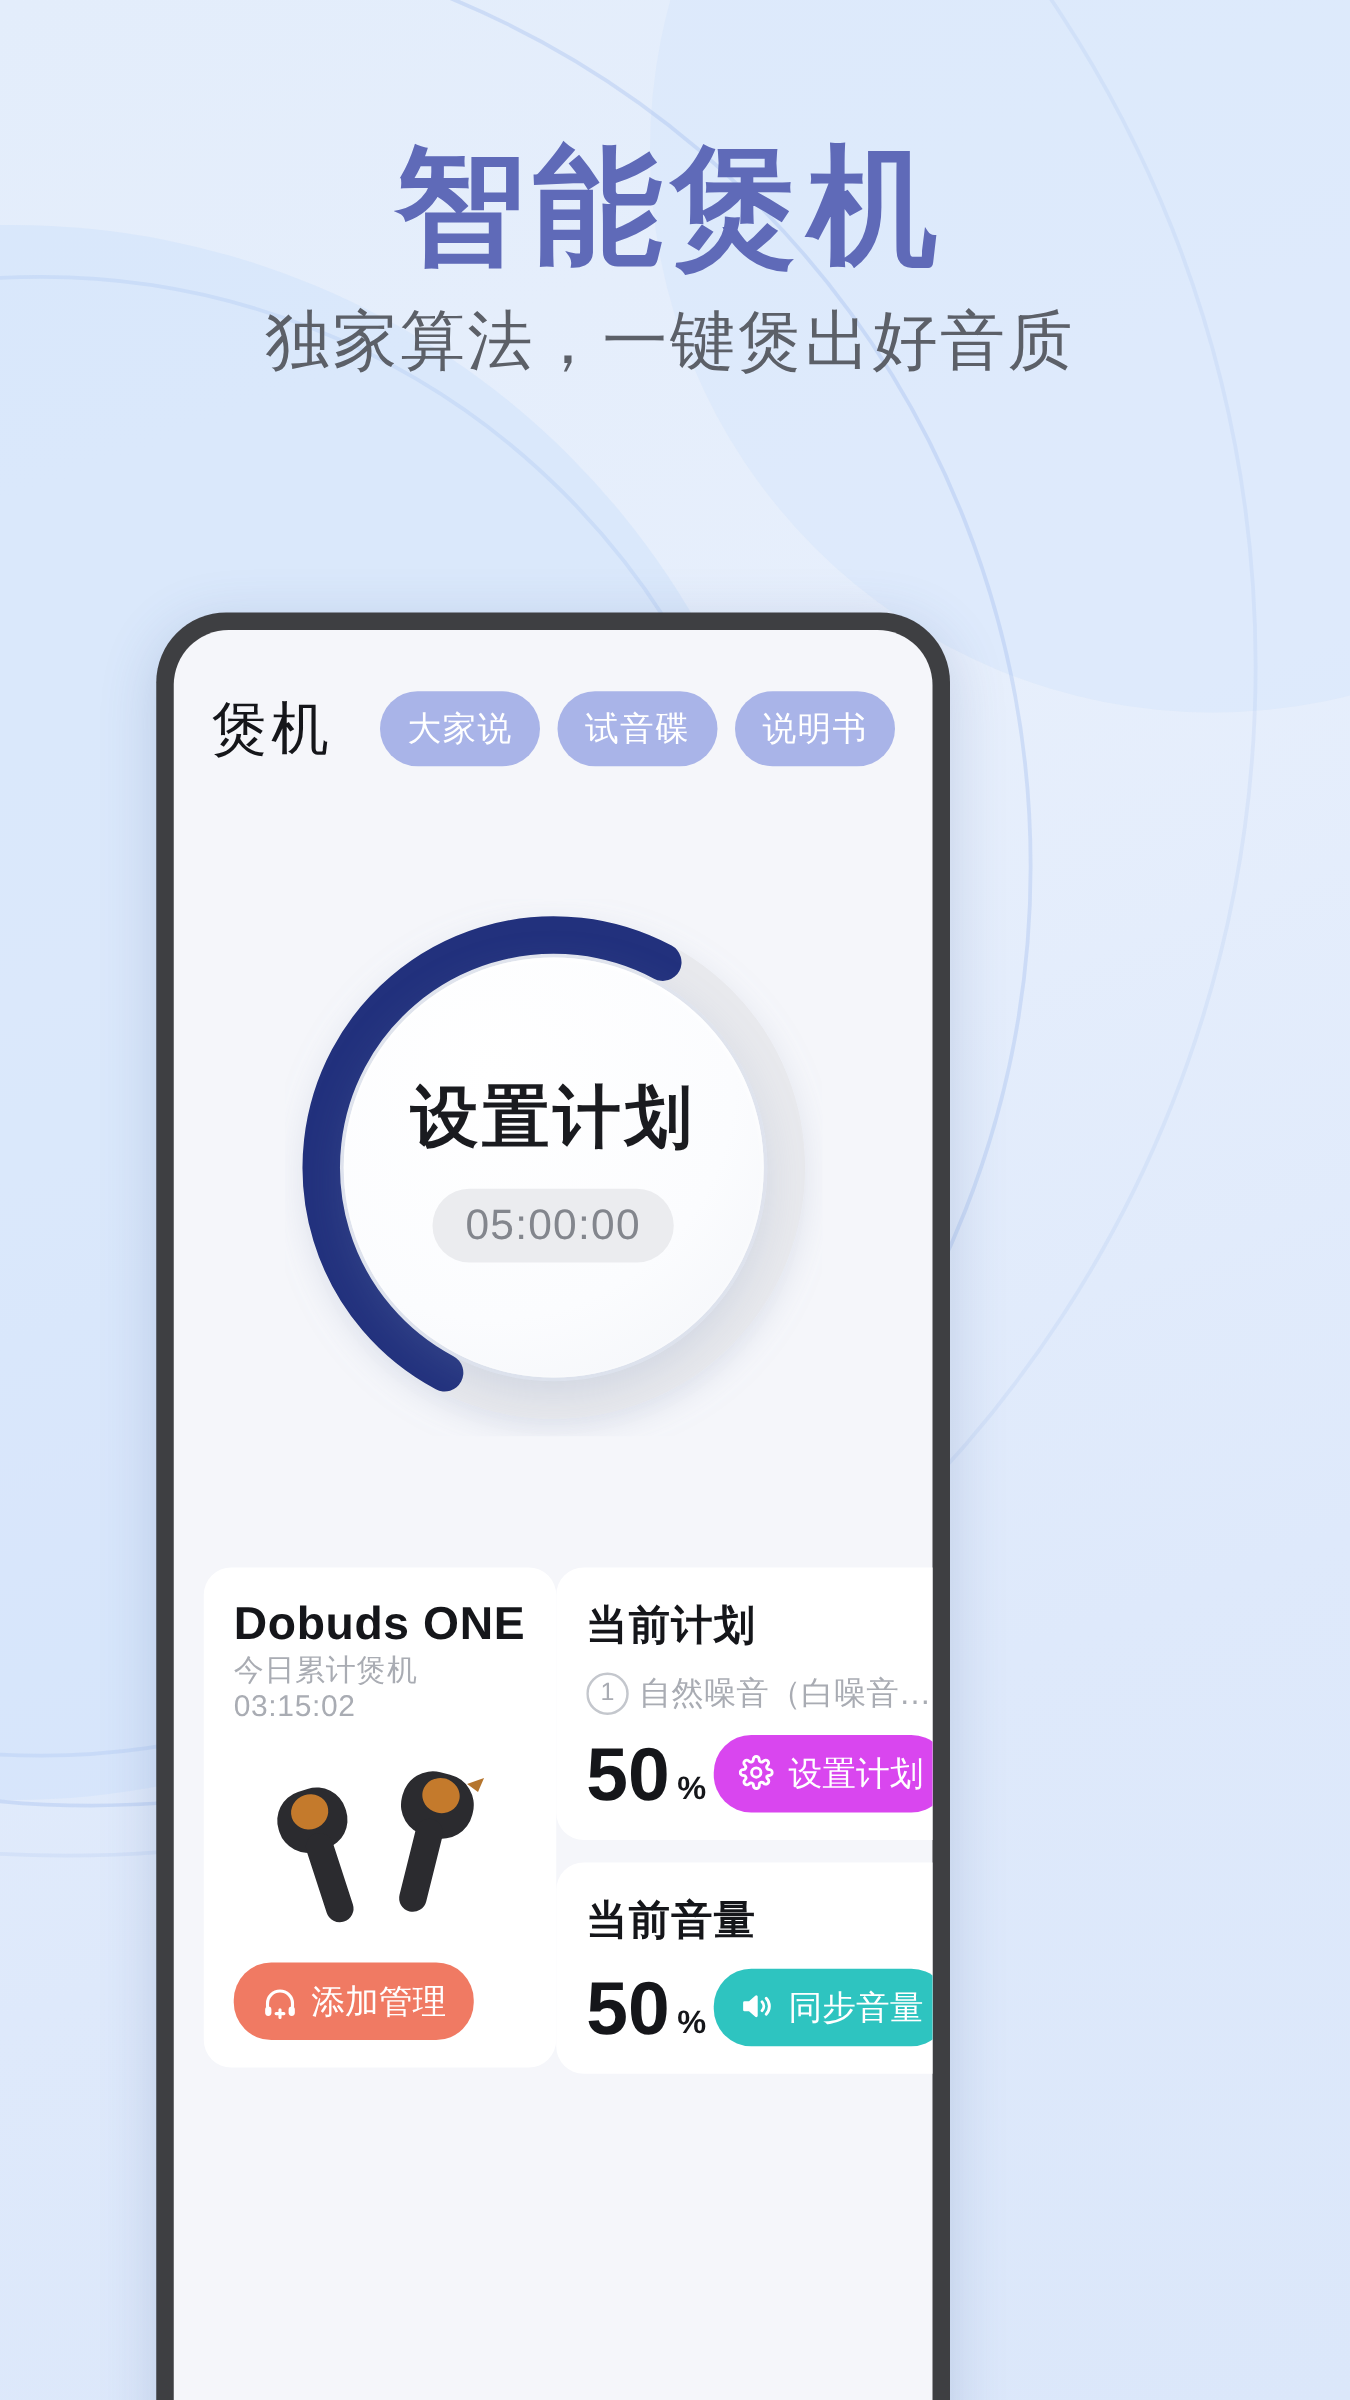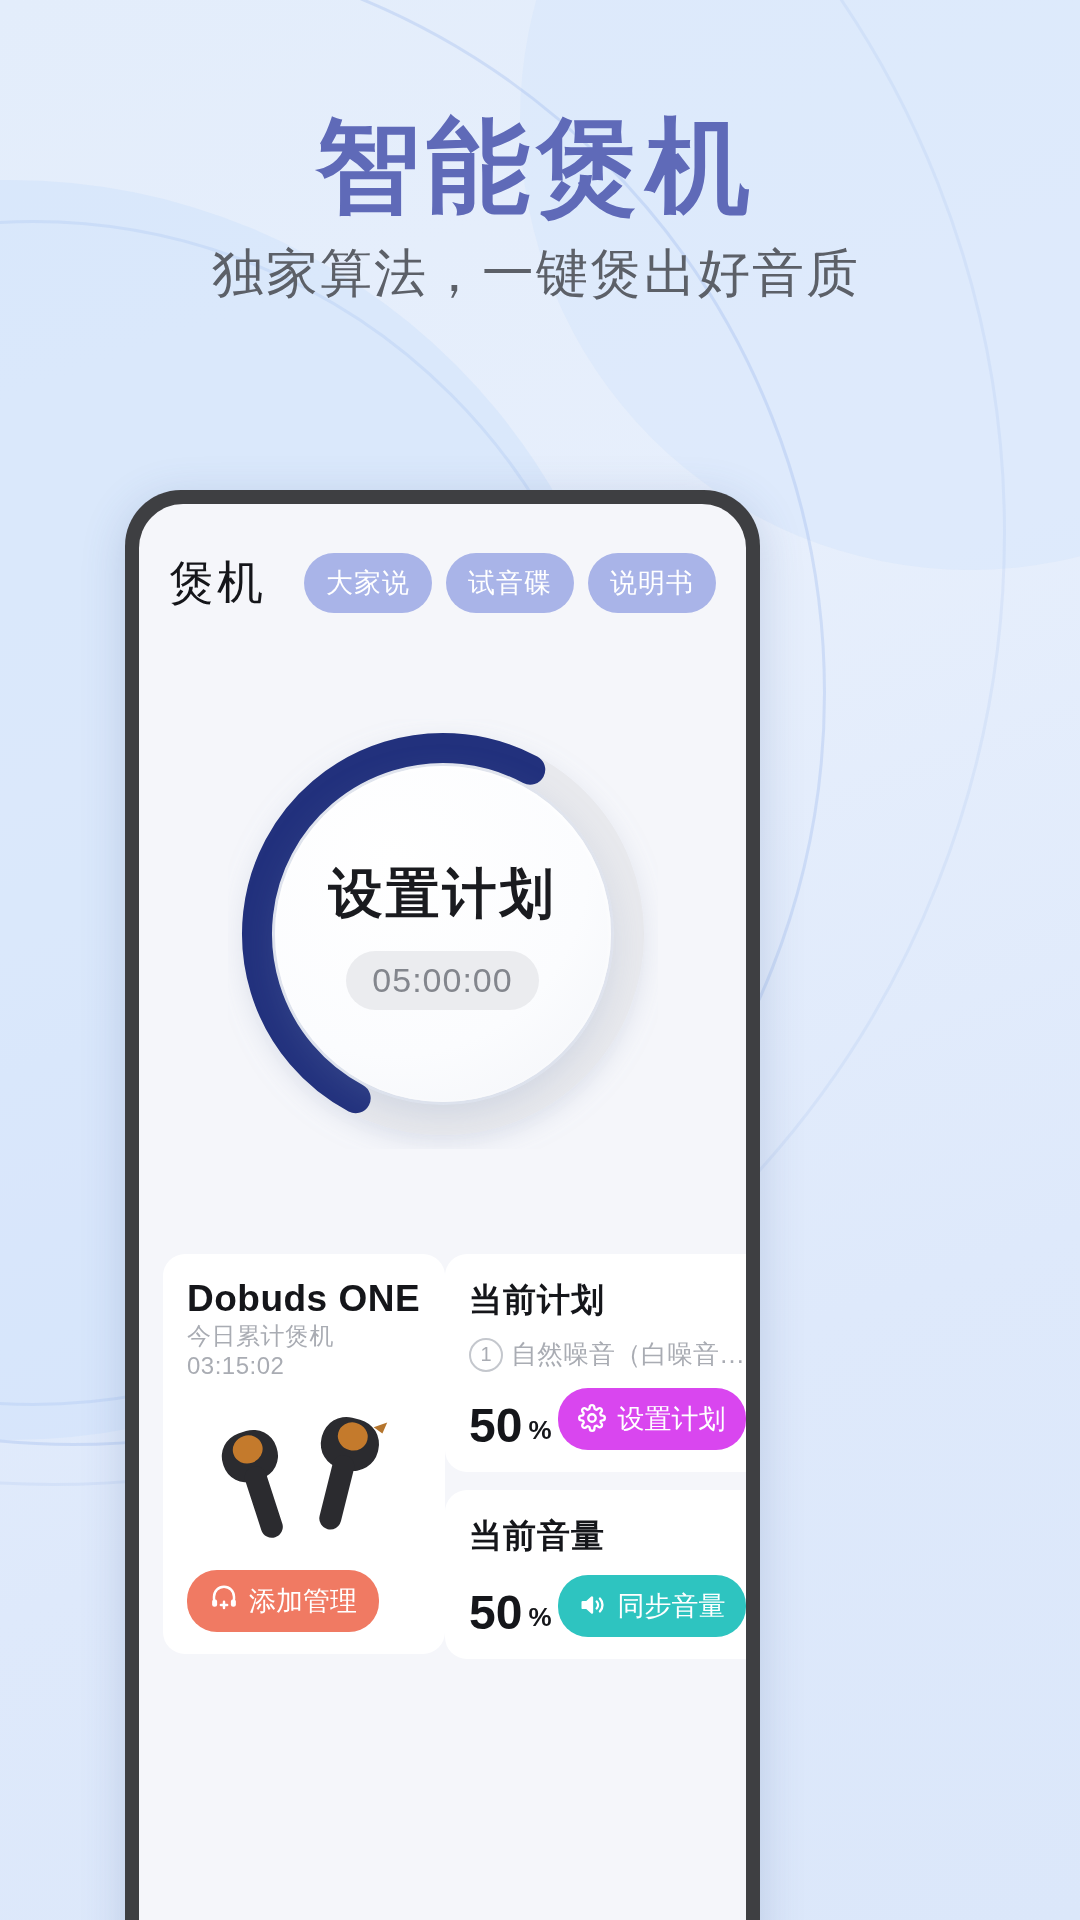--- a/index.html
+++ b/index.html
@@ -68,30 +68,30 @@
   .cards{display:flex;padding:0 24px;box-sizing:border-box;}
   .col-left{width:282px;flex:none;}
   .col-right{flex:1;display:flex;flex-direction:column;gap:18px;align-items:center;}
   .card{background:#ffffff;border-radius:22px;padding:24px 24px 22px 24px;box-sizing:border-box;}
   .card-left{height:400px;position:relative;overflow:hidden;}
   .dev-name{font-size:37px;font-weight:bold;color:#15161a;letter-spacing:.5px;}
   .dev-sub{font-size:24px;color:#a9acb3;letter-spacing:.5px;}
   .earbuds{position:relative;height:170px;margin-top:8px;}
   .btn-manage{
     position:absolute;left:24px;bottom:22px;background:#f07a63;color:#fff;
-    border-radius:30px;padding:13px 22px;font-size:27px;display:flex;align-items:flex-start;gap:10px;
+    border-radius:30px;padding:13px 22px;font-size:27px;display:flex;align-items:flex-end;gap:10px;
   }
   .card-title{font-size:33px;font-weight:bold;color:#15161a;letter-spacing:1px;}
   .card-desc{margin-top:14px;font-size:26px;color:#a9acb3;display:flex;align-items:center;gap:8px;white-space:nowrap;overflow:hidden;}
   .circ-num{
     display:inline-flex;align-items:center;justify-content:center;width:30px;height:30px;
     border:2px solid #c4c7cd;border-radius:50%;font-size:20px;color:#a9acb3;flex:none;
   }
   .row-val{margin-top:16px;display:flex;align-items:flex-end;gap:6px;}
-  .big-num{font-size:48px;font-weight:bold;color:#15161a;line-height:1;}
+  .big-num{font-size:60px;font-weight:bold;color:#15161a;line-height:1;}
   .unit{font-size:26px;color:#15161a;font-weight:bold;padding-bottom:4px;}
   .act-btn{
     margin-left:auto;border-radius:30px;padding:13px 20px;font-size:27px;color:#fff;
     display:flex;align-items:center;gap:10px;white-space:nowrap;
   }
   .btn-plan{background:#d946ef;}
   .btn-vol{background:#2ec4c0;}
   .ico{display:inline-block;width:30px;height:30px;flex:none;}
 </style>
 </head>

